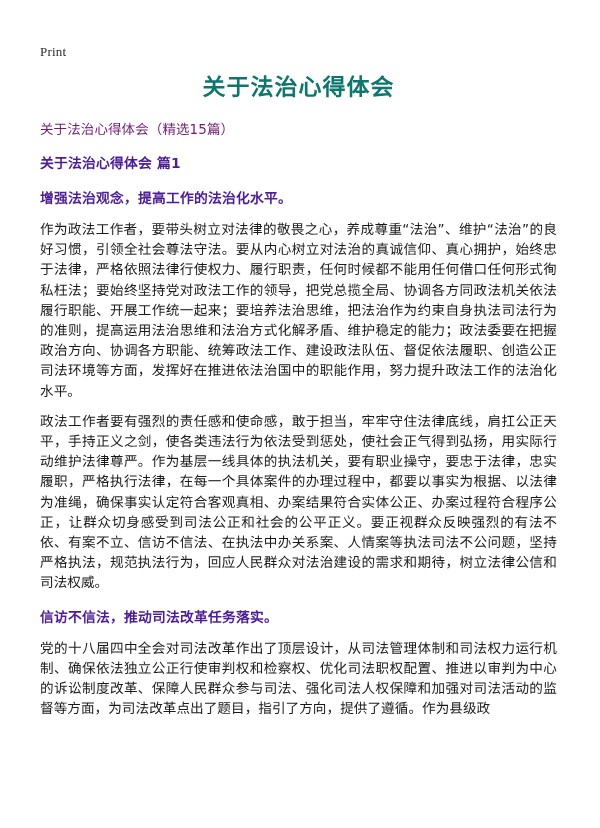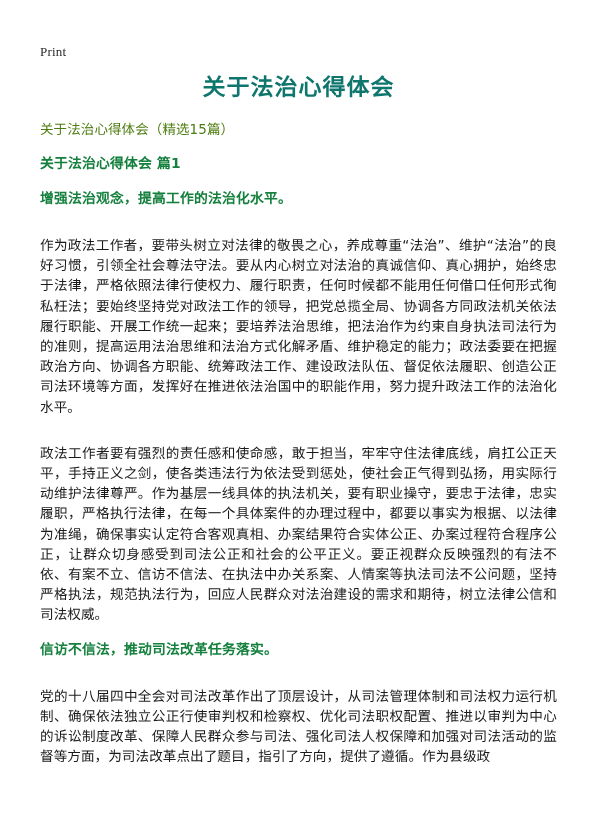--- a/index.html
+++ b/index.html
@@ -52,43 +52,43 @@
     line-height: 30px;
     font-weight: 700;
     letter-spacing: 1px;
     color: #0f766e;
     font-family: "DejaVu Sans", "Liberation Sans", sans-serif;
   }
   .subtitle {
     margin: 17px 0 0 0;
     font-size: 13.5px;
     line-height: 20px;
-    color: #4d7c0f;
+    color: #701a75;
     letter-spacing: 0.1px;
   }
   .section-heading {
     margin: 14px 0 0 0;
     font-size: 13.8px;
     line-height: 21px;
     font-weight: 700;
-    color: #15803d;
+    color: #4c1d95;
     letter-spacing: 0.2px;
   }
   .body-para {
     margin: 11px 0 0 0;
     font-size: 13.6px;
     line-height: 20.2px;
     color: #1a1a1a;
     text-align: justify;
     text-justify: inter-ideograph;
     letter-spacing: 0.05px;
     word-break: break-all;
   }
   .para-tight {
-    margin-top: 26px;
+    margin-top: 10px;
   }
   .heading-gap {
   }
 </style>
 </head>
 <body>
 
 <div class="page">
 
   <button class="print-link">Print</button>

